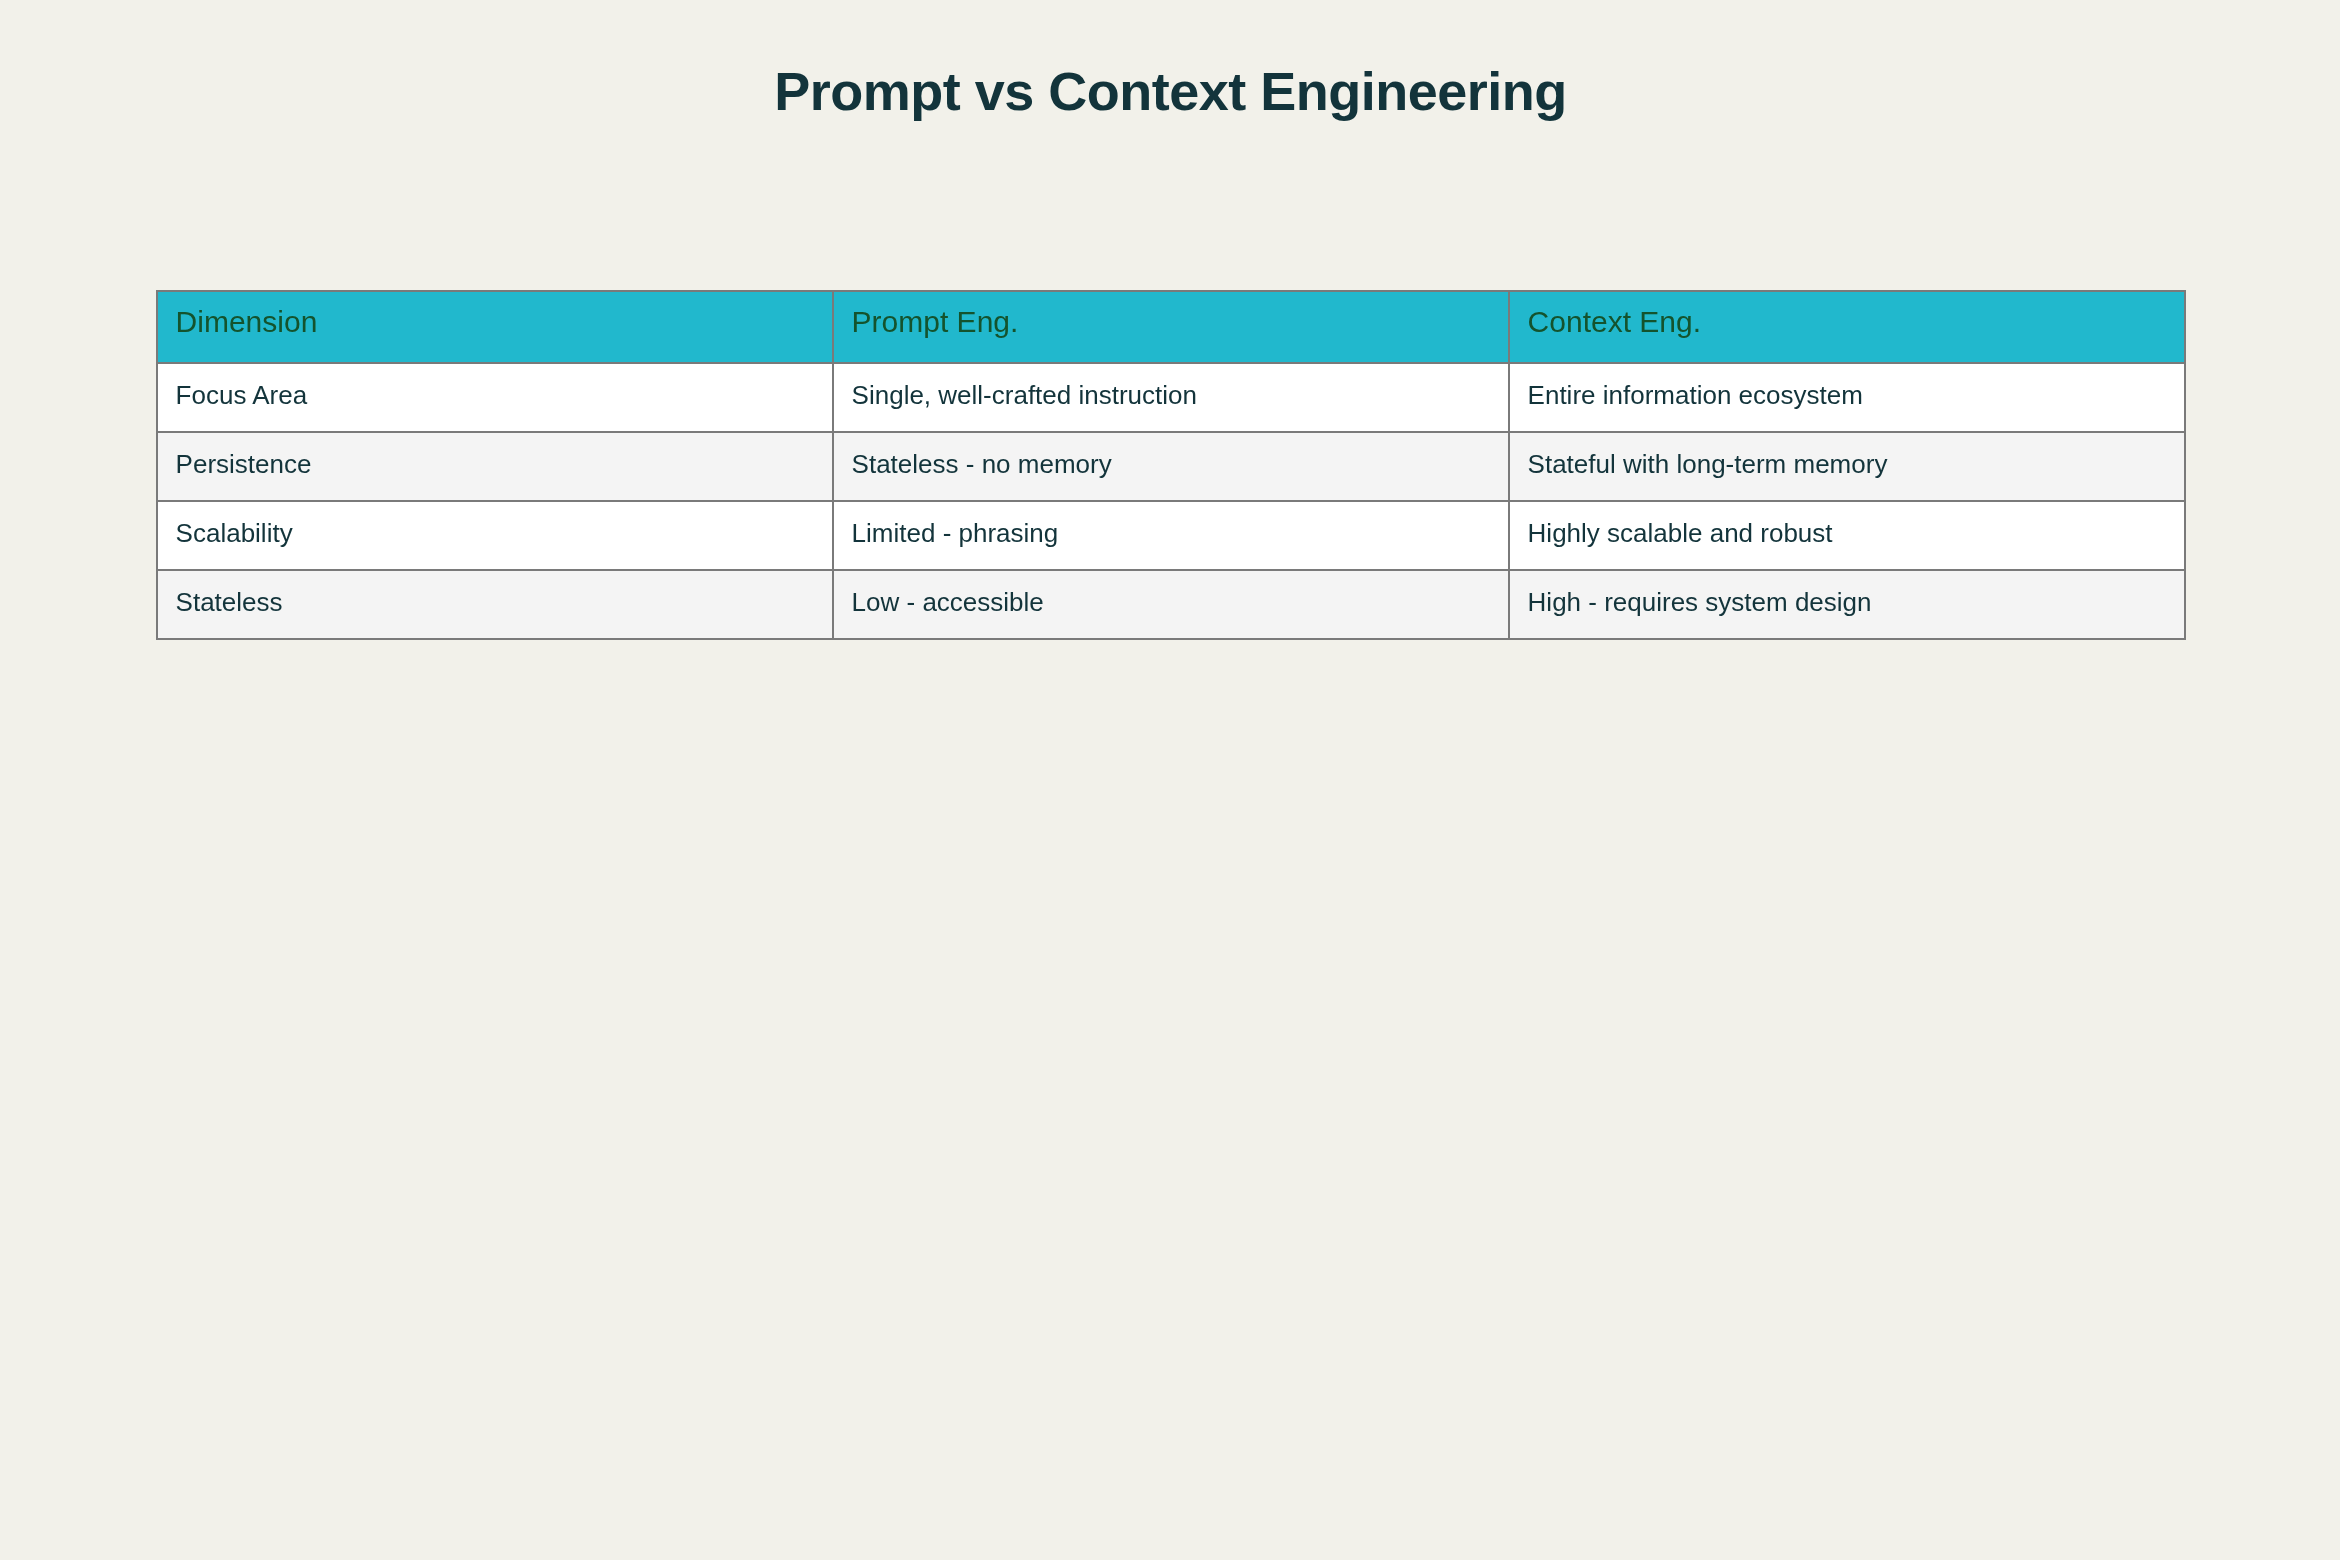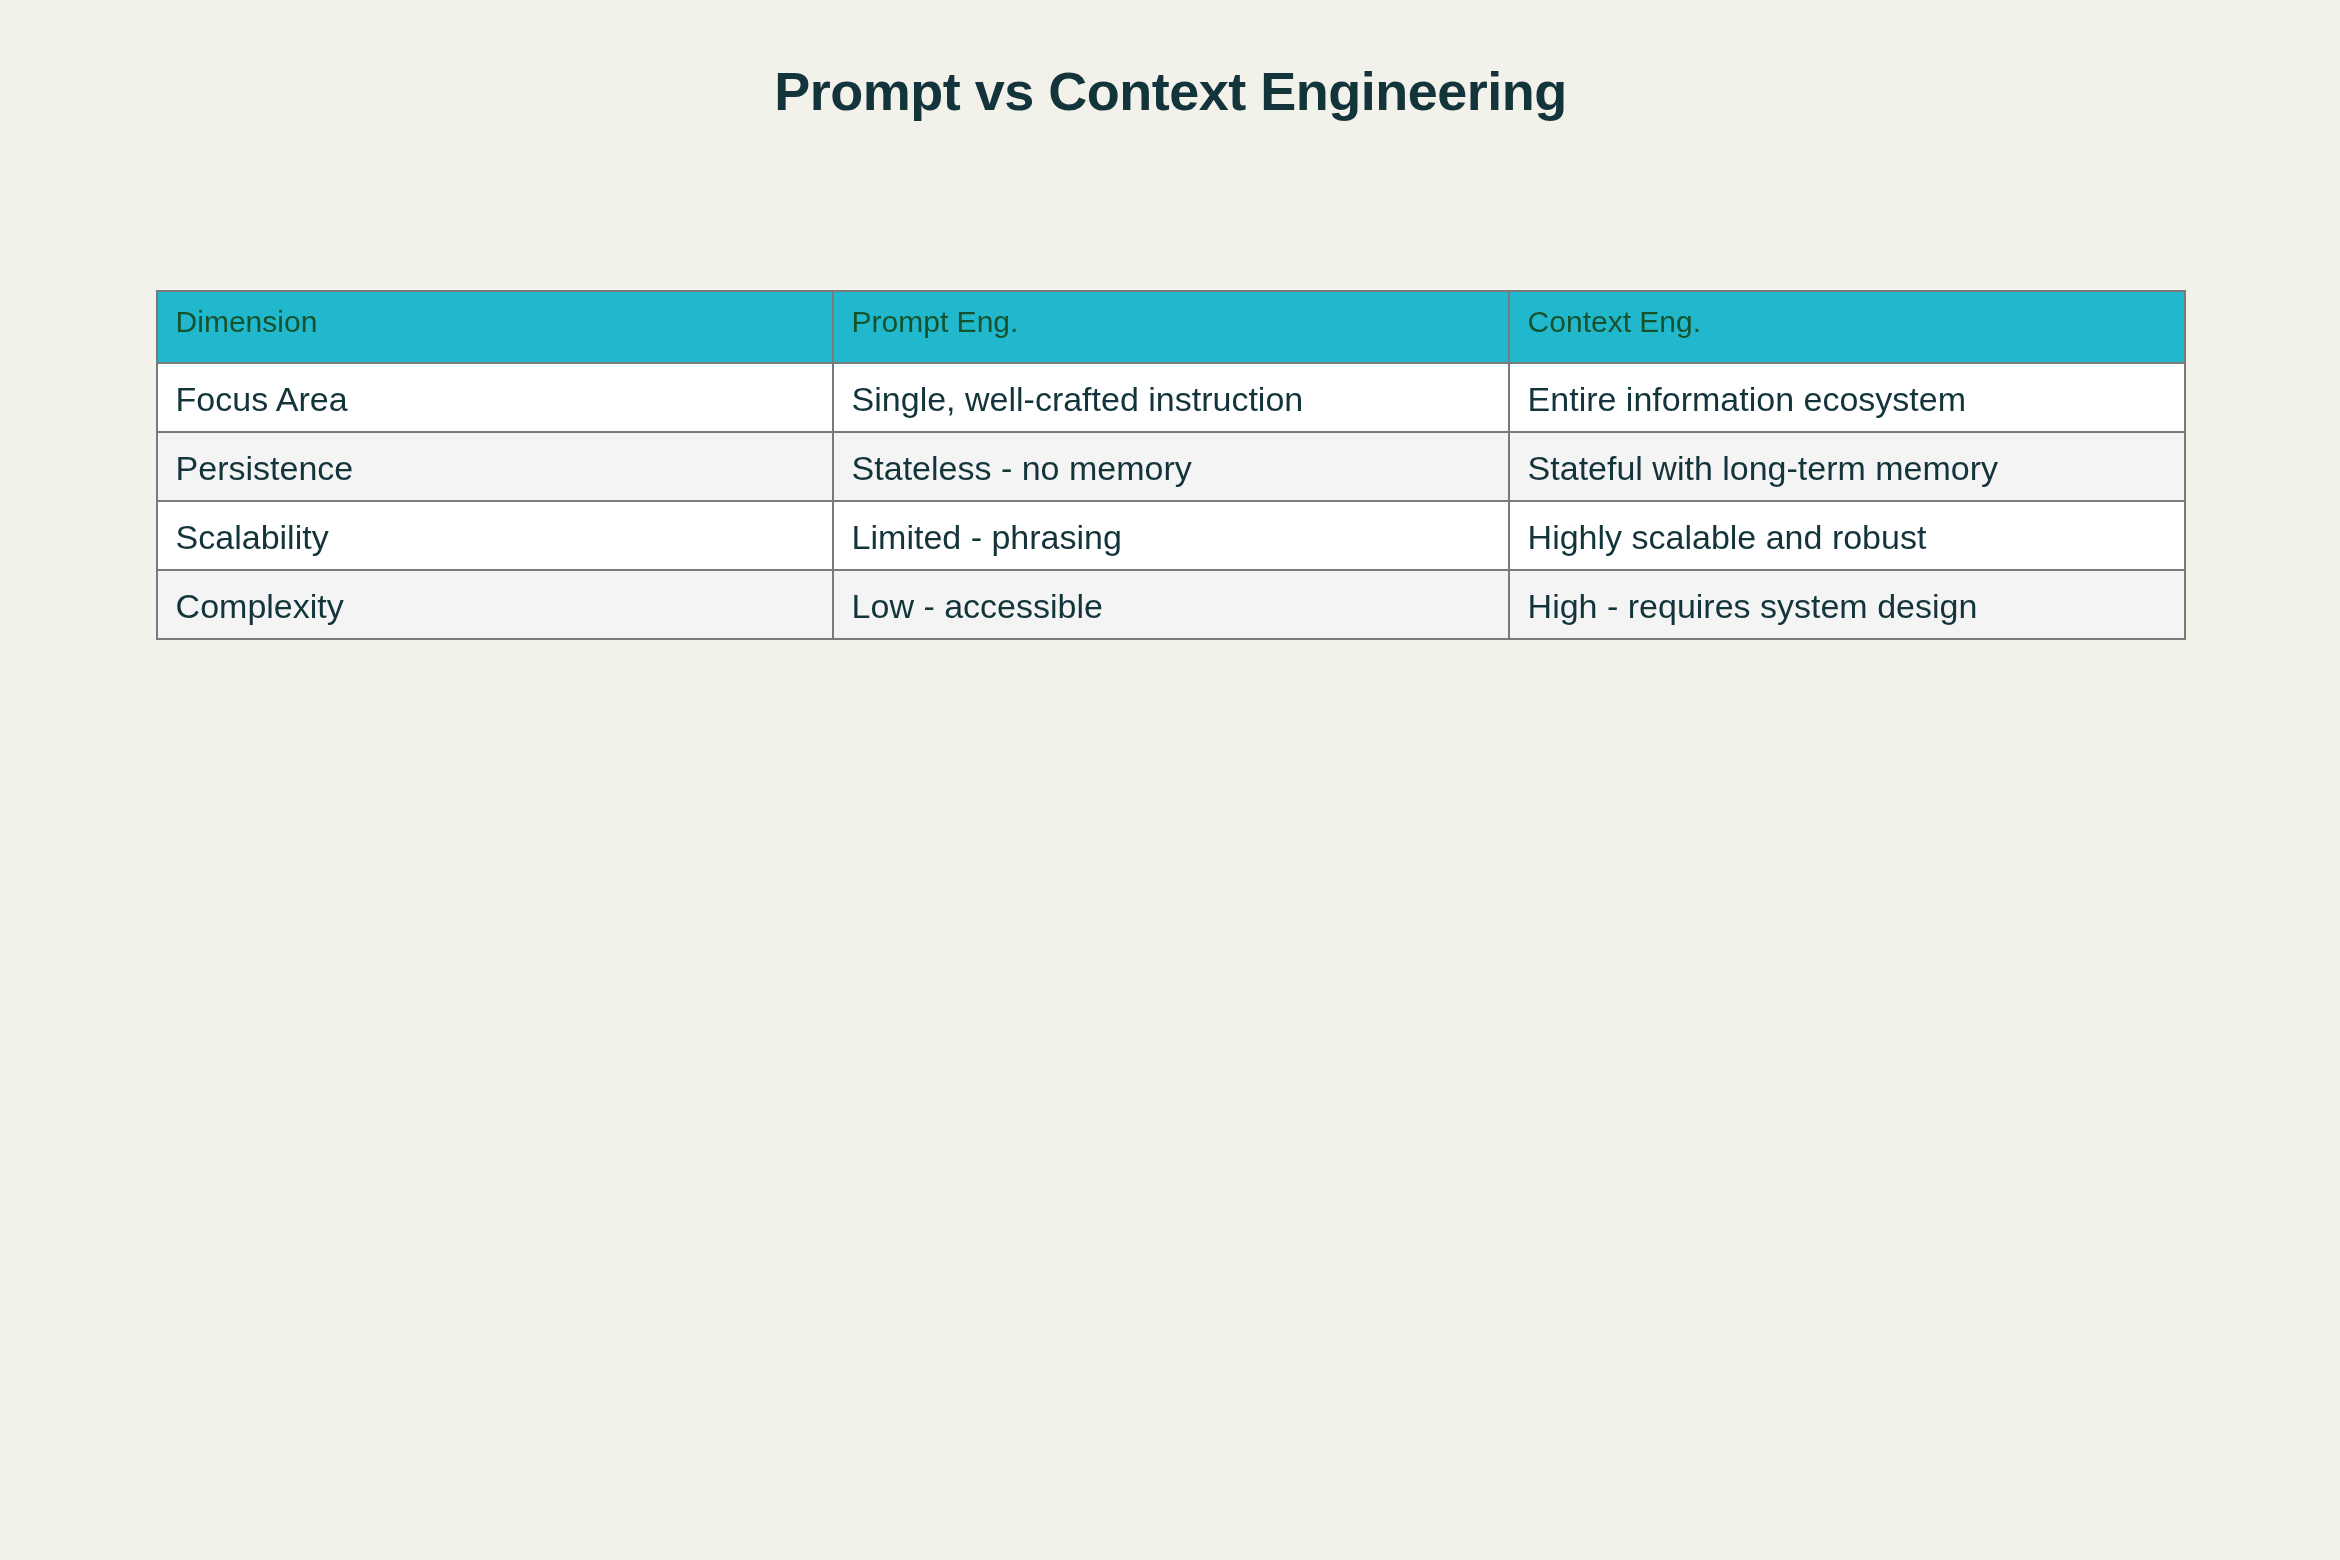--- a/index.html
+++ b/index.html
@@ -46,21 +46,21 @@
   .compare-table th {
     background: #21B8CD;
     color: #14532d;
     font-size: 30px;
     font-weight: 400;
     height: 72px;
     padding: 12.7px 17.6px 0 17.6px;
   }
   .compare-table td {
     color: #13343B;
-    font-size: 34px;
+    font-size: 26px;
     font-weight: 400;
     height: 69px;
     padding: 15.6px 17.6px 0 17.6px;
   }
   .compare-table tbody tr:nth-child(odd) td {
     background: #FFFFFF;
   }
   .compare-table tbody tr:nth-child(even) td {
     background: #F4F4F4;
   }
@@ -89,20 +89,20 @@
         <td>Persistence</td>
         <td>Stateless - no memory</td>
         <td>Stateful with long-term memory</td>
       </tr>
       <tr>
         <td>Scalability</td>
         <td>Limited - phrasing</td>
         <td>Highly scalable and robust</td>
       </tr>
       <tr>
-        <td>Complexity</td>
+        <td>Stateless</td>
         <td>Low - accessible</td>
         <td>High - requires system design</td>
       </tr>
     </tbody>
   </table>
 </div>
 
 
 </body></html>

